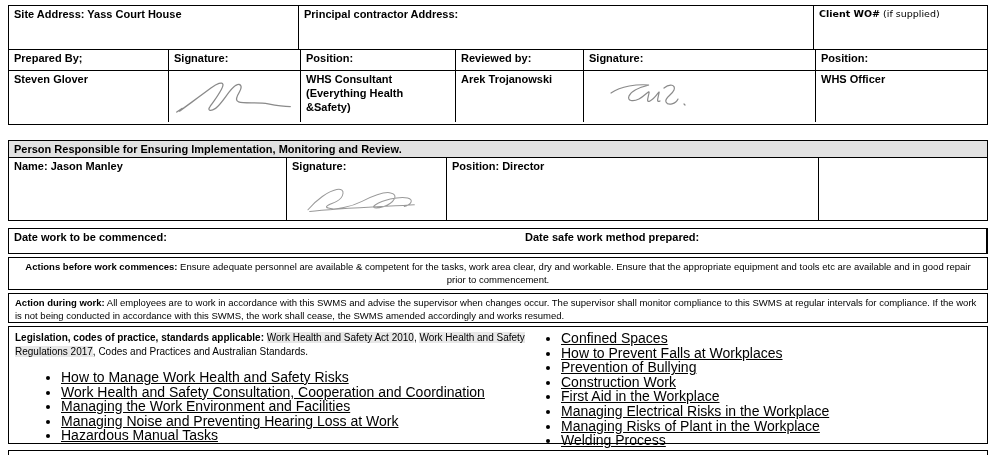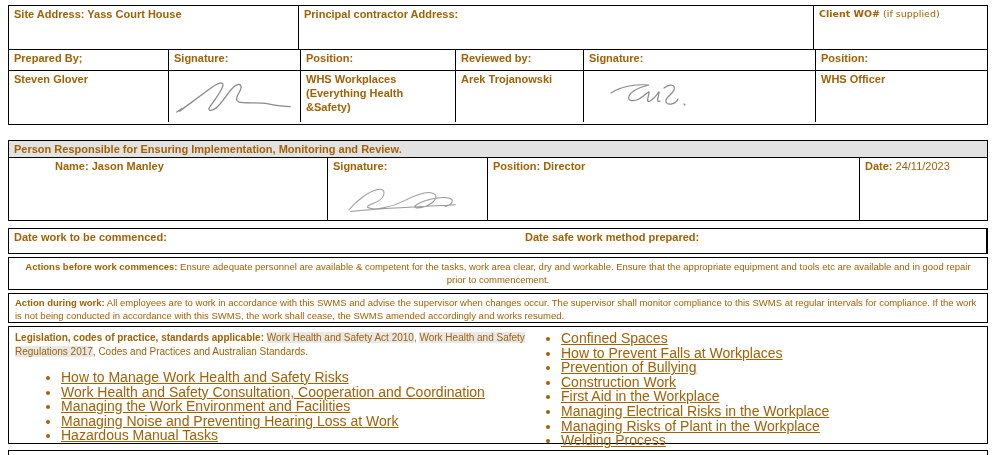--- a/index.html
+++ b/index.html
@@ -1,18 +1,18 @@
 <!DOCTYPE html>
 <html><head>
 <meta charset="utf-8">
 <style>
   html,body{margin:0;padding:0;background:#fff;}
   #page{
     position:relative;width:998px;height:455px;background:#ffffff;
-    font-family:"Liberation Sans",sans-serif;color:#a16207;overflow:hidden;
+    font-family:"Liberation Sans",sans-serif;color:#000000;overflow:hidden;
   }
   .box{position:absolute;left:8px;width:980px;border:1.5px solid #000;box-sizing:border-box;background:#fff;}
   .row{display:grid;box-sizing:border-box;}
   .cell{padding:2px 5px;box-sizing:border-box;overflow:hidden;}
   .cell.br{border-right:1.5px solid #000;}
   .bb{border-bottom:1.5px solid #000;}
   .lbl{font-weight:bold;font-size:11px;line-height:1.25;}
   .val{font-weight:bold;font-size:11px;line-height:1.25;}
   .para{font-size:9.5px;line-height:1.35;}
   .para b{font-size:9.5px;}
@@ -44,48 +44,47 @@
       <div class="cell lbl">Position:</div>
     </div>
     <div class="row" style="grid-template-columns:160px 132px 155px 128px 232px 1fr;height:51px;">
       <div class="cell br val">Steven Glover</div>
       <div class="cell br">
         <svg class="sig" width="120" height="44" viewBox="0 0 130 45">
           <path d="M3,41 L9,37 M6,40 C14,34 28,24 40,15 C47,10 52,8 53,11 C54,15 44,28 39,35 C36,39 39,41 45,37 C53,31 60,16 67,12 C73,9 74,14 71,19 C68,24 66,29 70,30 C76,32 90,30 102,32 C112,34 120,35 126,35" fill="none" stroke="#8a8a8a" stroke-width="1.4" stroke-linecap="round"></path>
         </svg>
       </div>
       <div class="cell br val">
-        <div>WHS Workplaces</div>
+        <div>WHS Consultant</div>
         <div>(Everything Health &amp;Safety)</div>
       </div>
       <div class="cell br val">Arek Trojanowski</div>
       <div class="cell br">
         <svg class="sig" style="margin-left:16px;margin-top:4px;" width="90" height="38" viewBox="0 0 90 38">
           <path d="M6,16 C16,9 32,7 44,8 C36,10 26,14 24,19 C22,24 28,25 34,22 C40,19 45,12 44,16 C43,21 41,26 45,24 C51,21 55,12 54,16 C53,21 51,26 55,24 M59,11 C65,6 71,8 69,13 C67,18 59,21 61,25 C63,29 71,27 73,22 M79,27 L80,28" fill="none" stroke="#8a8a8a" stroke-width="1.2" stroke-linecap="round"></path>
         </svg>
       </div>
       <div class="cell val">WHS Officer</div>
     </div>
   </div>
 
   <div class="box grayhead" style="top:140px;height:26px;">
     <div class="cell lbl">Person Responsible for Ensuring Implementation, Monitoring and Review.</div>
   </div>
 
   <div class="box" style="top:157px;height:64px;">
-    <div class="row" style="grid-template-columns:278px 160px 372px 1fr;height:100%;margin-left:41px;">
+    <div class="row" style="grid-template-columns:278px 160px 372px 1fr;height:100%;">
       <div class="cell br lbl"><span>Name:</span> <span>Jason Manley</span></div>
       <div class="cell br">
         <div class="lbl">Signature:</div>
         <svg class="sig" style="margin-top:2px;" width="140" height="38" viewBox="0 0 140 45">
           <path d="M6,40 C16,28 30,18 40,16 C52,14 48,26 40,30 C32,34 24,36 30,38 C38,41 58,36 70,30 C84,23 96,18 104,20 C114,22 108,32 96,36 C86,39 80,38 86,34 C94,29 112,24 124,26 C132,28 128,34 120,36 M8,42 C40,38 100,36 132,34" fill="none" stroke="#999" stroke-width="1.2" stroke-linecap="round"></path>
         </svg>
       </div>
       <div class="cell br lbl"><span>Position:</span> <span>Director</span></div>
-      <div class="cell" style="font-size:11px;"><b>Date:</b> <span>24/11/2023</span></div>
     </div>
   </div>
 
   <div class="box" style="top:228px;height:26px;">
     <div class="row" style="grid-template-columns:511px 1fr;height:100%;">
       <div class="cell lbl">Date work to be commenced:</div>
       <div class="cell br lbl">Date safe work method prepared:</div>
     </div>
   </div>
 

